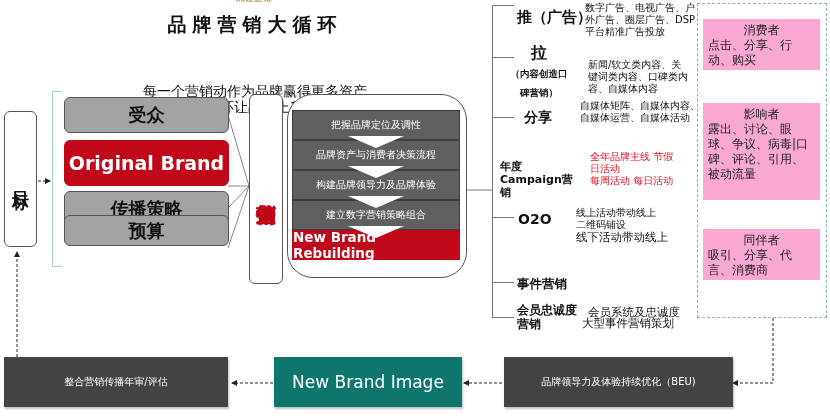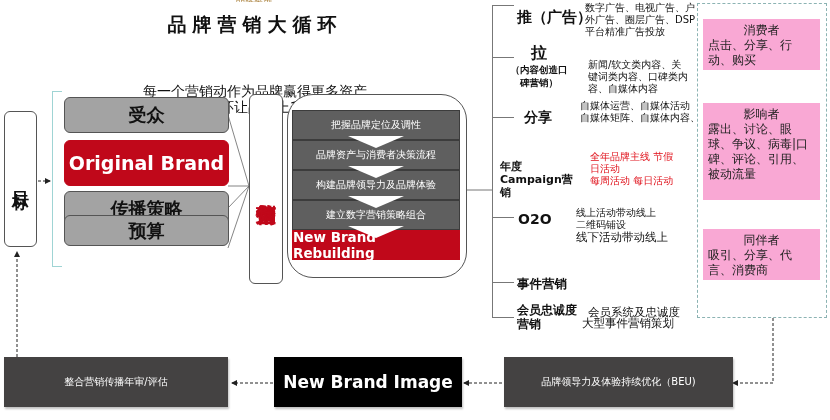--- a/index.html
+++ b/index.html
@@ -34,21 +34,21 @@
   .br-label { font-weight: bold; color: #111; }
   .br-desc { font-size: 10px; line-height: 12px; color: #111; }
   .br-desc.red { color: #e0101a; }
 
   .dash-frame { left: 697px; top: 3px; width: 130px; height: 315px; border: 1px dashed #8cb3b3; }
   .gray-card { left: 703px; width: 117px; background: #f9a8d4; color: #222; font-size: 12px; line-height: 15px; padding: 4px 5px; text-align: left; }
   .gray-card .ttl { display: block; text-align: center; }
 
   .bottom-box { top: 357px; height: 50px; display: flex; align-items: center; justify-content: center; color: #fff; font-size: 10px; box-shadow: 1px 2px 2px rgba(0,0,0,0.25); }
   .dark { background: #444242; }
-  .redbg { background: #000000; font-weight: bold; font-size: 17px; }
+  .redbg { background: #0f766e; font-weight: normal; font-size: 17px; }
 
   svg.overlay { position: absolute; left: 0; top: 0; }
 </style>
 </head>
 <body>
 
 <svg class="overlay" width="830" height="420">
   <defs>
     <marker id="ah" markerWidth="6" markerHeight="6" refX="5" refY="3" orient="auto">
       <path d="M0,0 L6,3 L0,6 z" fill="#222"></path>
@@ -132,31 +132,31 @@
 <div class="abs tree-h" style="left:492px;top:317px;width:22px;"></div>
 
 <div class="abs br-label" style="left:517px;top:8px;font-size:15px;">推（广告）</div>
 <div class="abs br-desc" style="left:585px;top:2px;">
   <div>数字广告、电视广告、户</div>
   <div>外广告、圈层广告、DSP</div>
   <div>平台精准广告投放</div>
 </div>
 
 <div class="abs br-label" style="left:528px;top:43px;font-size:16px;width:22px;text-align:center;">拉</div>
-<div class="abs br-label" style="left:510px;top:64px;width:58px;font-size:9.5px;line-height:13px;text-align:center;font-family:Liberation Mono, monospace;">（内容创造口碑营销）</div>
+<div class="abs br-label" style="left:510px;top:64px;width:58px;font-size:9.5px;line-height:19px;text-align:center;">（内容创造口碑营销）</div>
 <div class="abs br-desc" style="left:588px;top:59px;">
   <div>新闻/软文类内容、关</div>
   <div>键词类内容、口碑类内</div>
   <div>容、自媒体内容</div>
 </div>
 
 <div class="abs br-label" style="left:524px;top:109px;font-size:14px;">分享</div>
 <div class="abs br-desc" style="left:580px;top:100px;">
+  <div>自媒体矩阵、自媒体内容、</div>
   <div>自媒体运营、自媒体活动</div>
-  <div>自媒体矩阵、自媒体内容、</div>
 </div>
 
 <div class="abs br-label" style="left:500px;top:160px;width:80px;font-size:11px;line-height:13px;">年度Campaign营销</div>
 <div class="abs br-desc red" style="left:590px;top:151px;width:95px;">
   <div>全年品牌主线 节假</div>
   <div>日活动</div>
   <div>每周活动 每日活动</div>
 </div>
 
 <div class="abs br-label" style="left:518px;top:211px;font-size:14px;">O2O</div>

